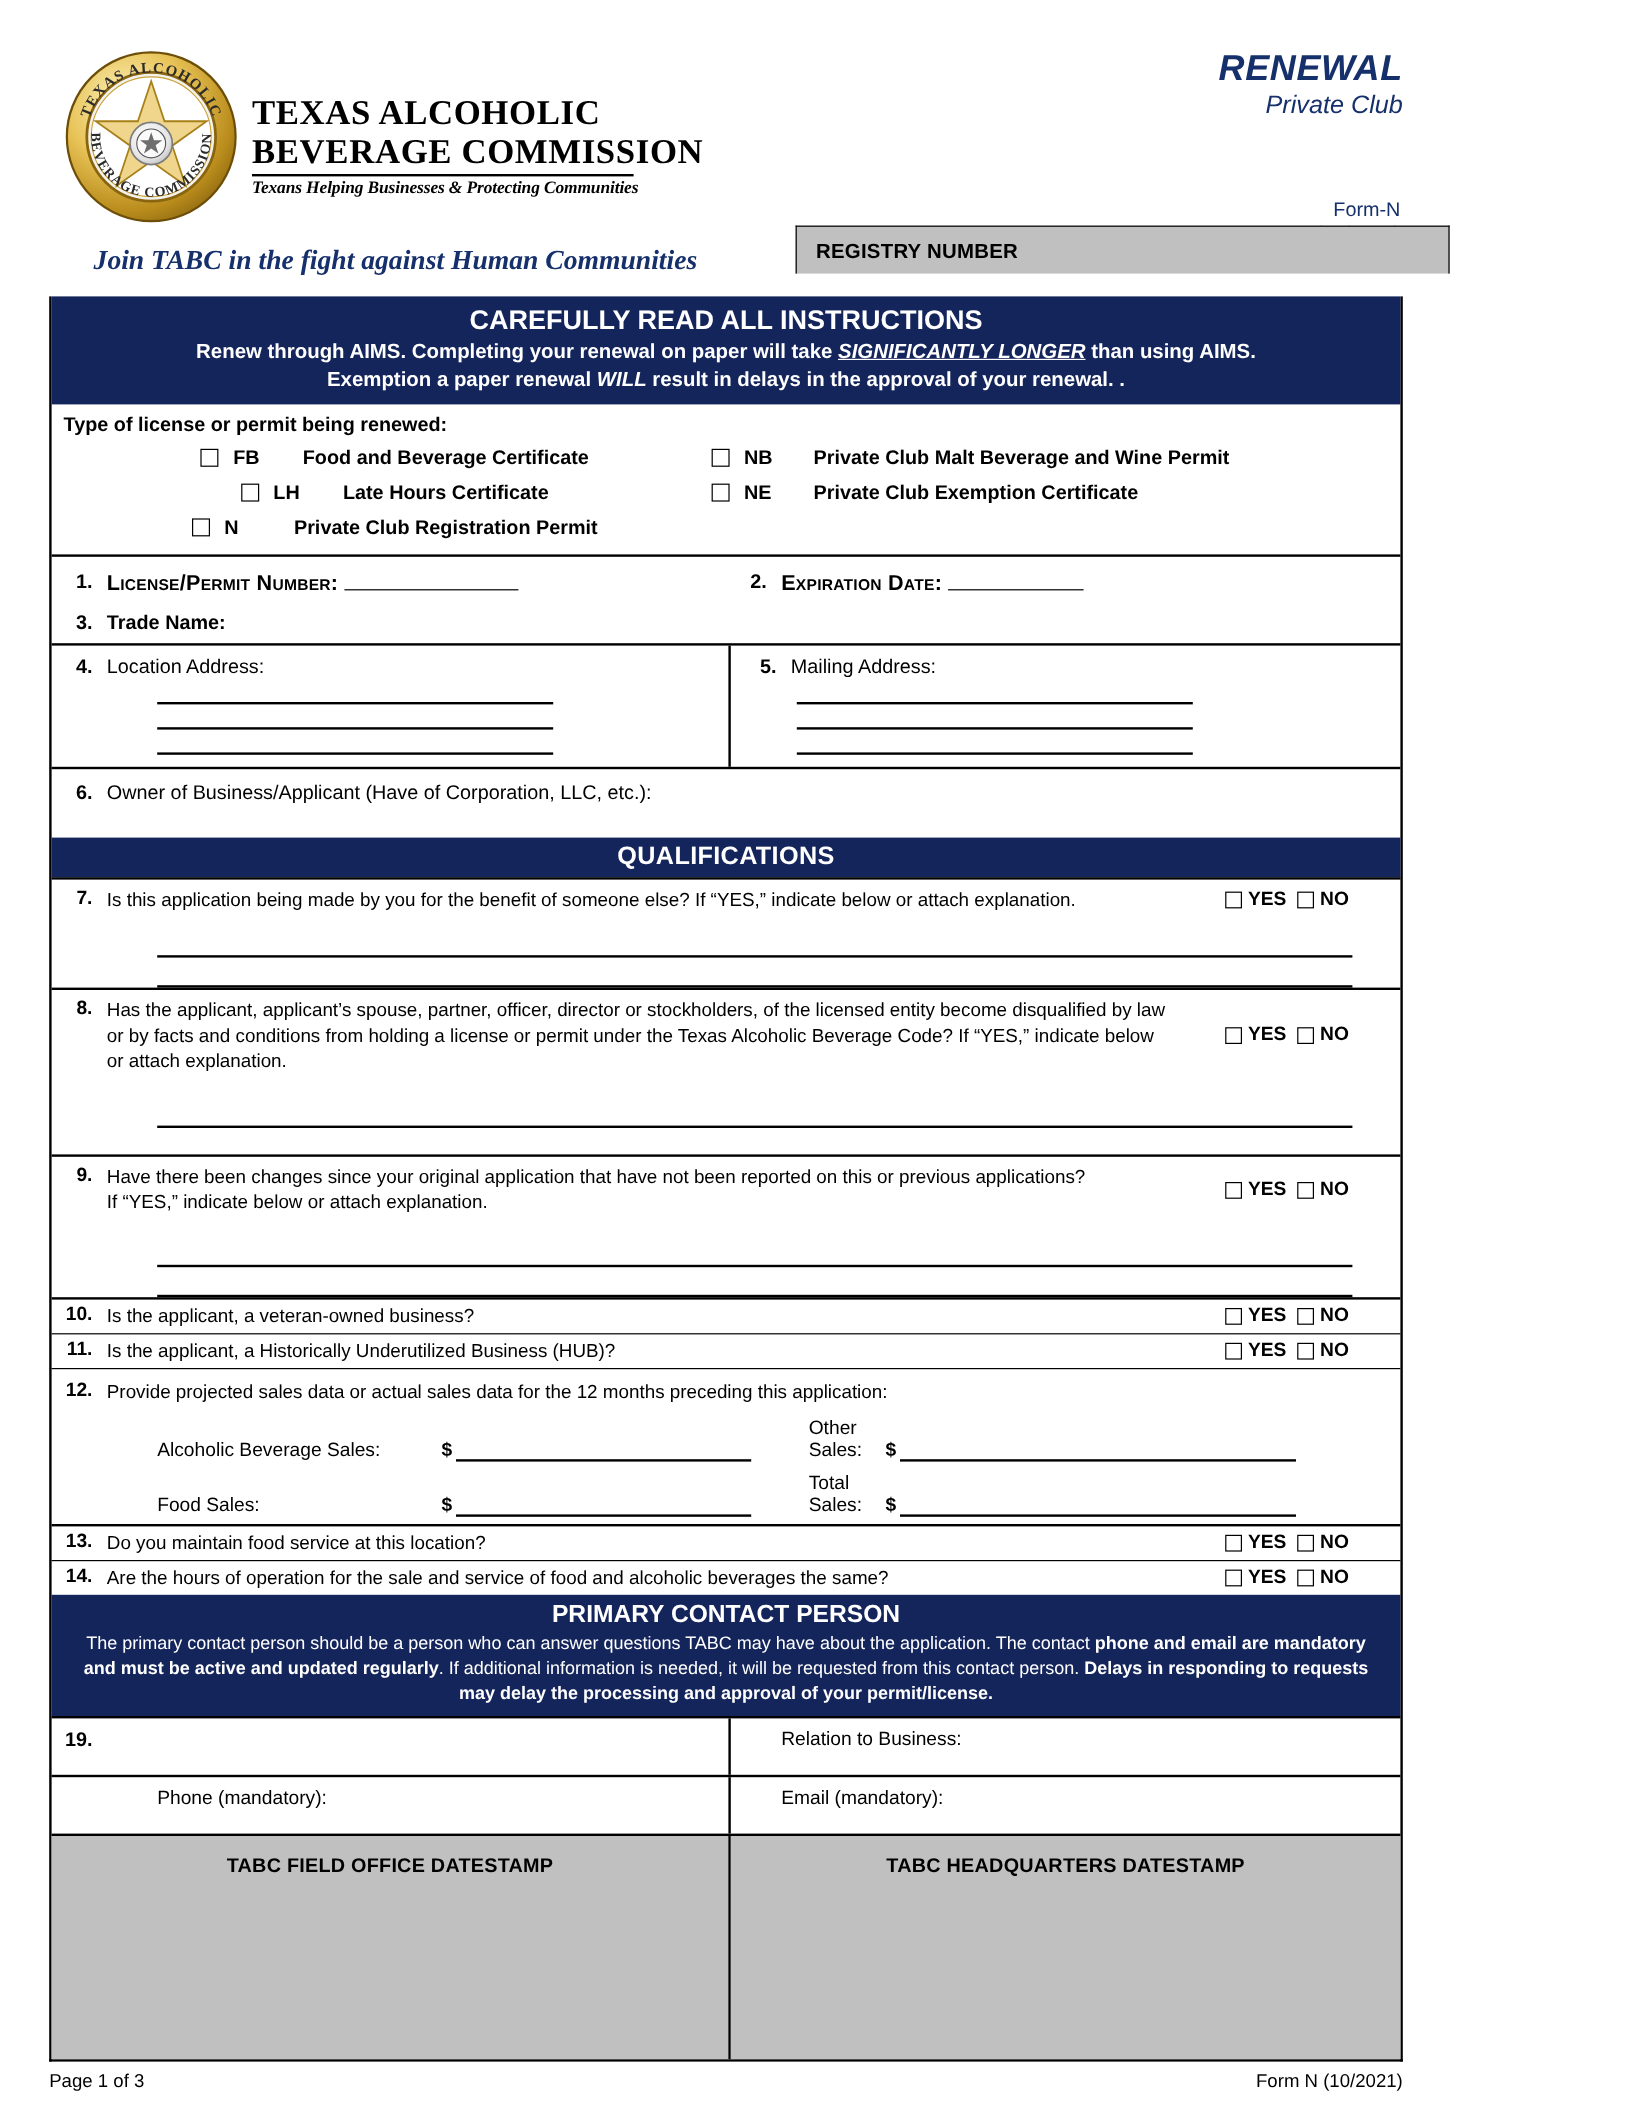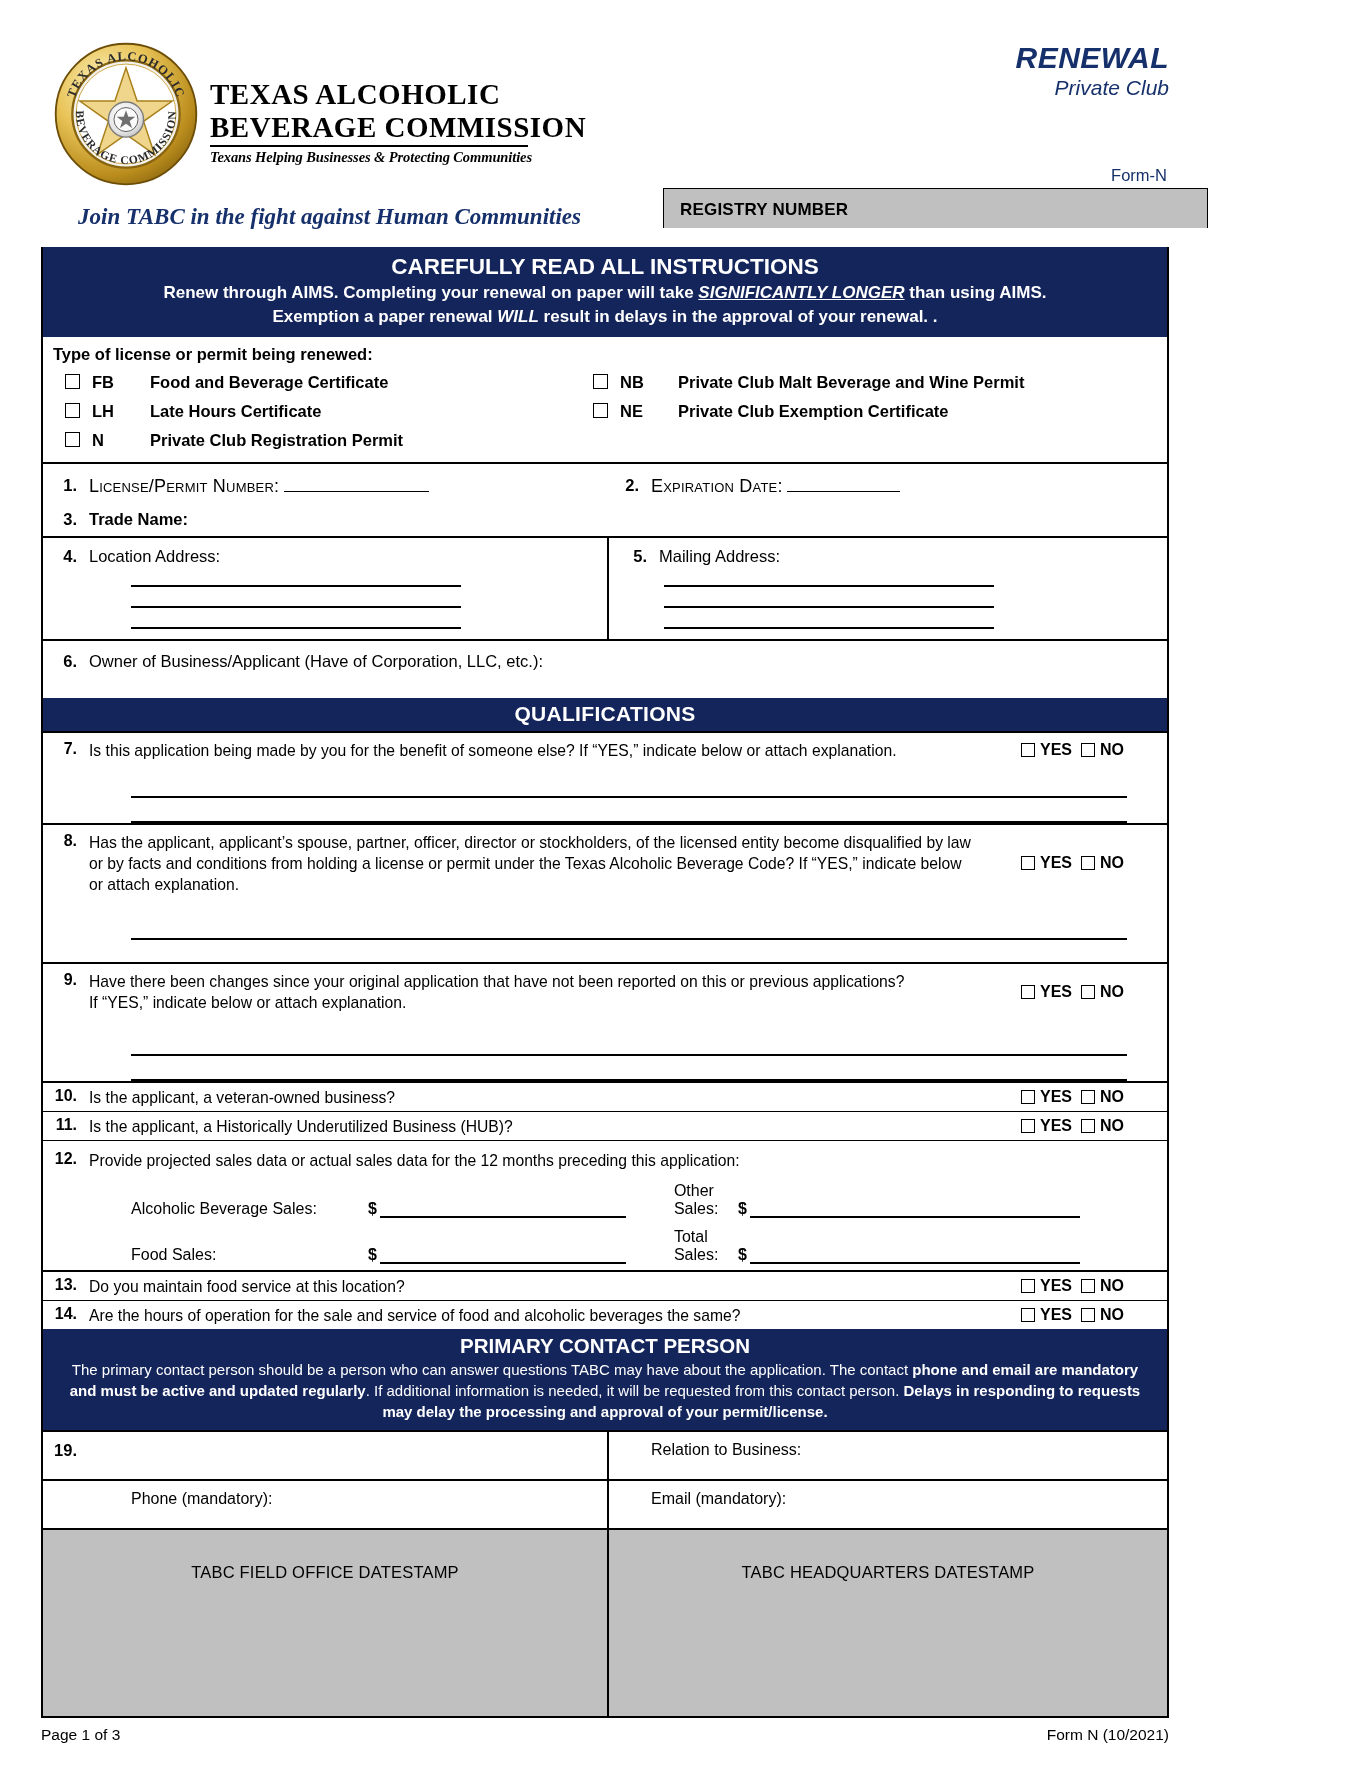--- a/index.html
+++ b/index.html
@@ -86,36 +86,36 @@
     padding: 4px 0 5px; letter-spacing: 0.3px;
   }
 
   .row { border-top: 2px solid #000; }
   .rowline { border-top: 1.4px solid #000; }
 
   
   .lic-block { padding: 8px 0 10px 10px; }
   .lic-head { font-size: 16.5px; font-weight: bold; margin-bottom: 9px; }
   .lic-row { display: flex; margin-bottom: 10px; }
-  .lic-col { display: flex; align-items: flex-start; }
+  .lic-col { display: flex; align-items: flex-start; justify-content: center; }
   .lic-col.left { width: 540px; padding-left: 12px; }
   .lic-col.right { padding-left: 0px; }
   .cb {
     display: inline-block; width: 15px; height: 15px;
     border: 1.6px solid #000; background: #fff;
     margin-right: 12px; flex: 0 0 auto; margin-top: 1px;
   }
   .lic-code { font-size: 16.5px; font-weight: bold; width: 58px; }
   .lic-label { font-size: 16.5px; font-weight: bold; }
 
   
   .numrow { display: flex; padding: 9px 0 9px 0; }
   .num { width: 46px; text-align: right; padding-right: 12px; font-size: 16.5px; font-weight: bold; flex: 0 0 auto;}
   .fld { font-size: 16.5px; }
-  .smcap { font-variant: small-caps; font-weight: normal; font-size: 18px; letter-spacing: 0.2px; margin-top: 32px;}
+  .smcap { font-variant: small-caps; font-weight: bold; font-size: 18px; letter-spacing: 0.2px; margin-top: 32px;}
   .blank { display: inline-block; border-bottom: 1.6px solid #000; height: 15px; }
 
   .two-col { display: flex; }
   .col-l { width: 566px; border-right: 2px solid #000; }
   .col-r { flex: 1; }
 
   .addr-pad { padding: 9px 0 10px 0; }
   .addr-lines { padding-left: 88px; }
   .addr-lines .ln { border-bottom: 2px solid #000; width: 330px; height: 21px; }
   .addr-lines-r { padding-left: 55px; }
@@ -153,22 +153,22 @@
 
   .cgrid { display: flex; }
   .ccell { padding: 9px 0 9px 0; height: 47px; }
   .ccell-l { width: 566px; border-right: 2px solid #000; }
   .ccell-r { flex: 1; }
   .clab { font-size: 16px; padding-left: 88px; }
   .clab-r { font-size: 16px; padding-left: 42px; }
 
   .stamp-grid { display: flex; border-top: 2px solid #000; }
   .stamp {
-    background: #c0c0c0; height: 186px; padding-top: 33px;
-    text-align: center; font-size: 16.5px; font-weight: normal; letter-spacing: 0.2px;
+    background: #c0c0c0; height: 186px; padding-top: 16px;
+    text-align: center; font-size: 16.5px; font-weight: bold; letter-spacing: 0.2px;
   }
   .stamp-l { width: 566px; border-right: 2px solid #000; }
   .stamp-r { flex: 1; }
 
   .footer {
     position: absolute; left: 41px; top: 1505px; width: 1128px;
   }
   .footer-in { position: relative; height: 30px; }
   .pgnum { position: absolute; left: 0; right: 0; text-align: left; font-size: 15.5px; }
   .formfoot { position: absolute; right: 0; font-size: 15.5px; }

